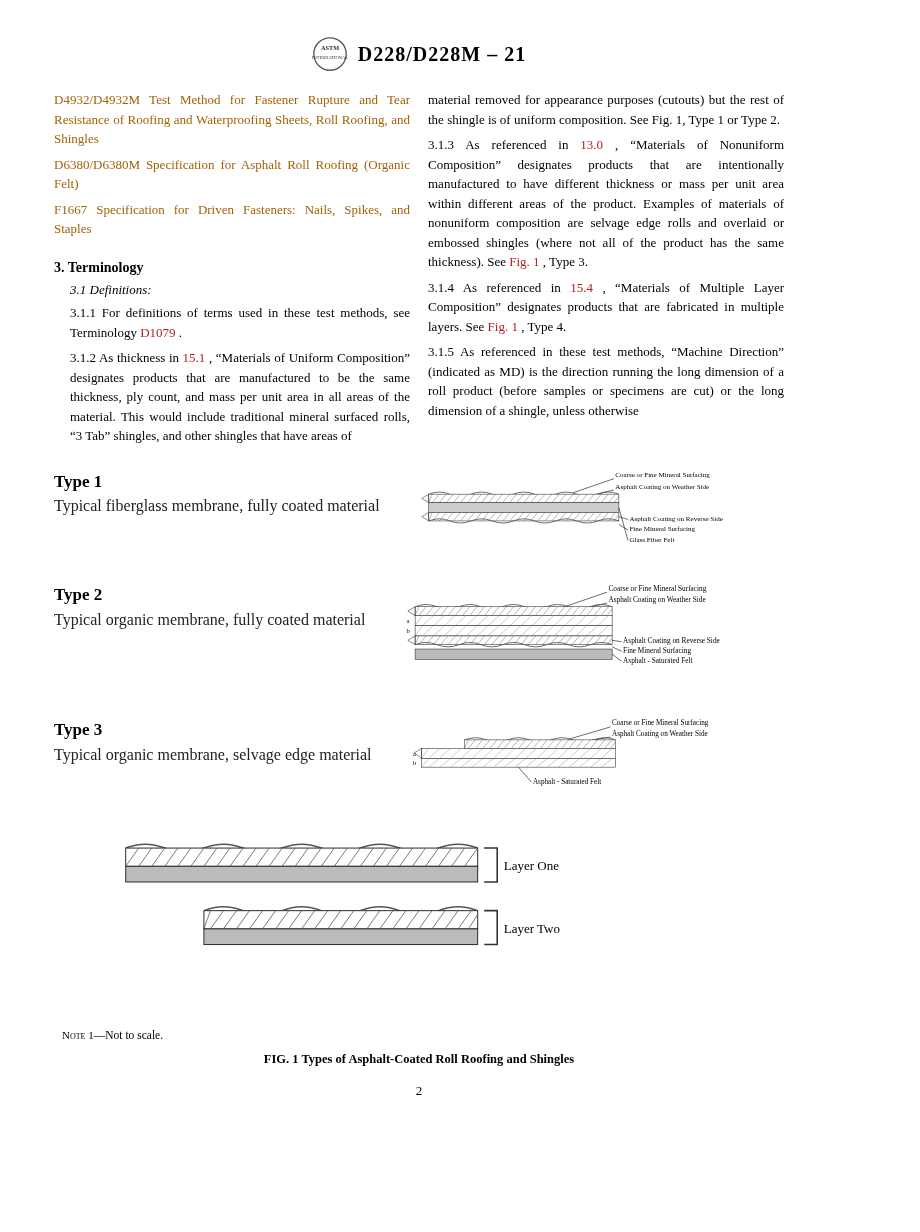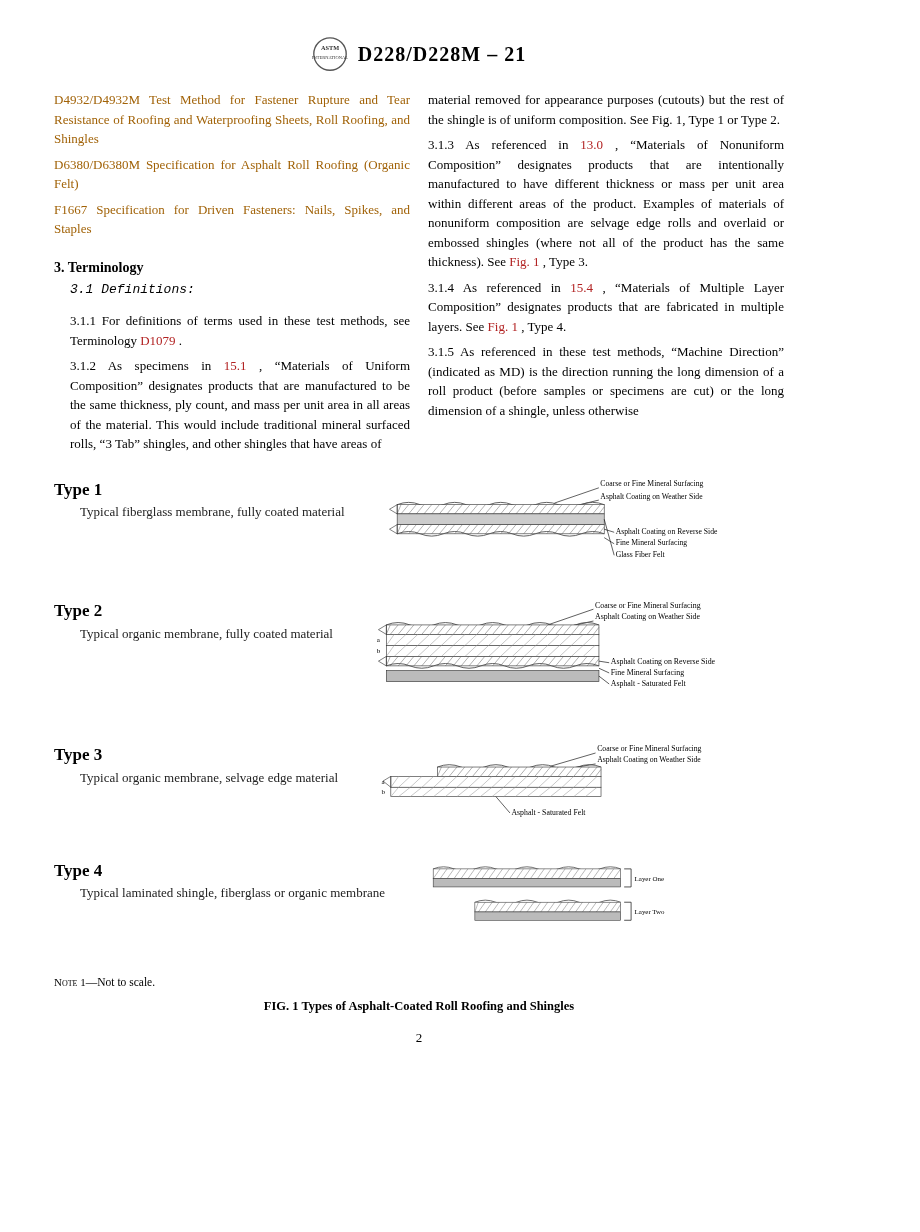--- a/index.html
+++ b/index.html
@@ -39,21 +39,21 @@
       grid-template-columns: 1fr 1fr;
       gap: 18px;
       margin-bottom: 10px;
     }
     .left-col { }
     .right-col { }
     .link-blue { color: #a16207; text-decoration: none; margin-top: 28px; }
     .link-ref { color: #b22222; text-decoration: none; }
     p { margin-bottom: 6px; line-height: 1.5; text-align: justify; }
     .section-title { font-weight: bold; font-size: 14px; margin: 21px 0 4px 0; }
-    .sub-title { font-style: italic; margin-left: 16px; margin-bottom: 12px; font-family: Liberation Mono, monospace; }
+    .sub-title { font-style: italic; margin-left: 16px; margin-bottom: 4px; }
     .indent { margin-left: 16px; }
     
     .diagrams {
       margin-top: 14px;
       width: 100%;
     }
     .diagram-row {
       display: flex;
       align-items: flex-start;
       margin-bottom: 18px;
@@ -65,32 +65,32 @@
       font-size: 13px;
       line-height: 1.4;
       padding-top: 4px;
     }
     .diagram-type {
       font-size: 17px;
       font-weight: bold;
       margin-bottom: 2px;
     }
     .diagram-desc {
-      font-size: 13px;
+      font-size: 16px;
       color: #222;
-      margin-left: 26px;
     }
     .diagram-graphic {
       flex: 1;
       position: relative;
     }
     .fig-notes {
       margin-top: 10px;
       font-size: 11.5px;
       line-height: 1.5;
+      margin-left: 8px;
     }
     .fig-notes .note-label { font-variant: small-caps; font-size: 11px; }
     .fig-caption {
       text-align: center;
       font-weight: bold;
       font-size: 12.5px;
       margin-top: 8px;
       margin-bottom: 16px;
     }
     .page-num {
@@ -129,21 +129,21 @@
 
       <p class="sub-title indent">3.1  Definitions:</p>
 
       <p class="indent">
         <span>3.1.1  For definitions of terms used in these test methods, see Terminology </span>
         <a class="link-ref" href="#">D1079</a>
         <span>.</span>
       </p>
 
       <p class="indent">
-        <span>3.1.2  As specimens in </span>
+        <span>3.1.2  As thickness in </span>
         <a class="link-ref" href="#">15.1</a>
         <span>, “Materials of Uniform Composition” designates products that are manufactured to be the same thickness, ply count, and mass per unit area in all areas of the material. This would include traditional mineral surfaced rolls, “3 Tab” shingles, and other shingles that have areas of</span>
       </p>
     </div>
 
     <div class="right-col">
       <p>material removed for appearance purposes (cutouts) but the rest of the shingle is of uniform composition. See Fig. 1, Type 1 or Type 2.</p>
 
       <p>
         <span>3.1.3  As referenced in </span>
@@ -476,24 +476,20 @@
 
           <text x="210" y="98" font-size="10" fill="#000">Asphalt - Saturated Felt</text>
           <line x1="208" y1="95" x2="190" y2="74" stroke="#000" stroke-width="0.8"></line>
 
           <polygon points="45,54 55,48 55,62" fill="none" stroke="#333" stroke-width="0.8"></polygon>
         </svg>
       </div>
     </div>
 
     <div class="diagram-row">
-      <div class="diagram-label">
-        <div class="diagram-type">Type 4</div>
-        <div class="diagram-desc">Typical laminated shingle, fiberglass or organic membrane</div>
-      </div>
       <div class="diagram-graphic">
         <svg viewBox="0 0 560 140">
 
           <path d="M55,20 Q70,14 85,20 Q100,26 115,20 Q130,14 145,20 Q160,26 175,20 Q190,14 205,20 Q220,26 235,20 Q250,14 265,20 Q280,26 295,20 Q310,14 325,20" fill="none" stroke="#555" stroke-width="1.2"></path>
 
           <rect x="55" y="20" width="270" height="14" fill="white" stroke="#333" stroke-width="0.8"></rect>
           <line x1="65" y1="20" x2="55" y2="34" stroke="#555" stroke-width="0.6"></line>
           <line x1="75" y1="20" x2="65" y2="34" stroke="#555" stroke-width="0.6"></line>
           <line x1="85" y1="20" x2="75" y2="34" stroke="#555" stroke-width="0.6"></line>
           <line x1="95" y1="20" x2="85" y2="34" stroke="#555" stroke-width="0.6"></line>

